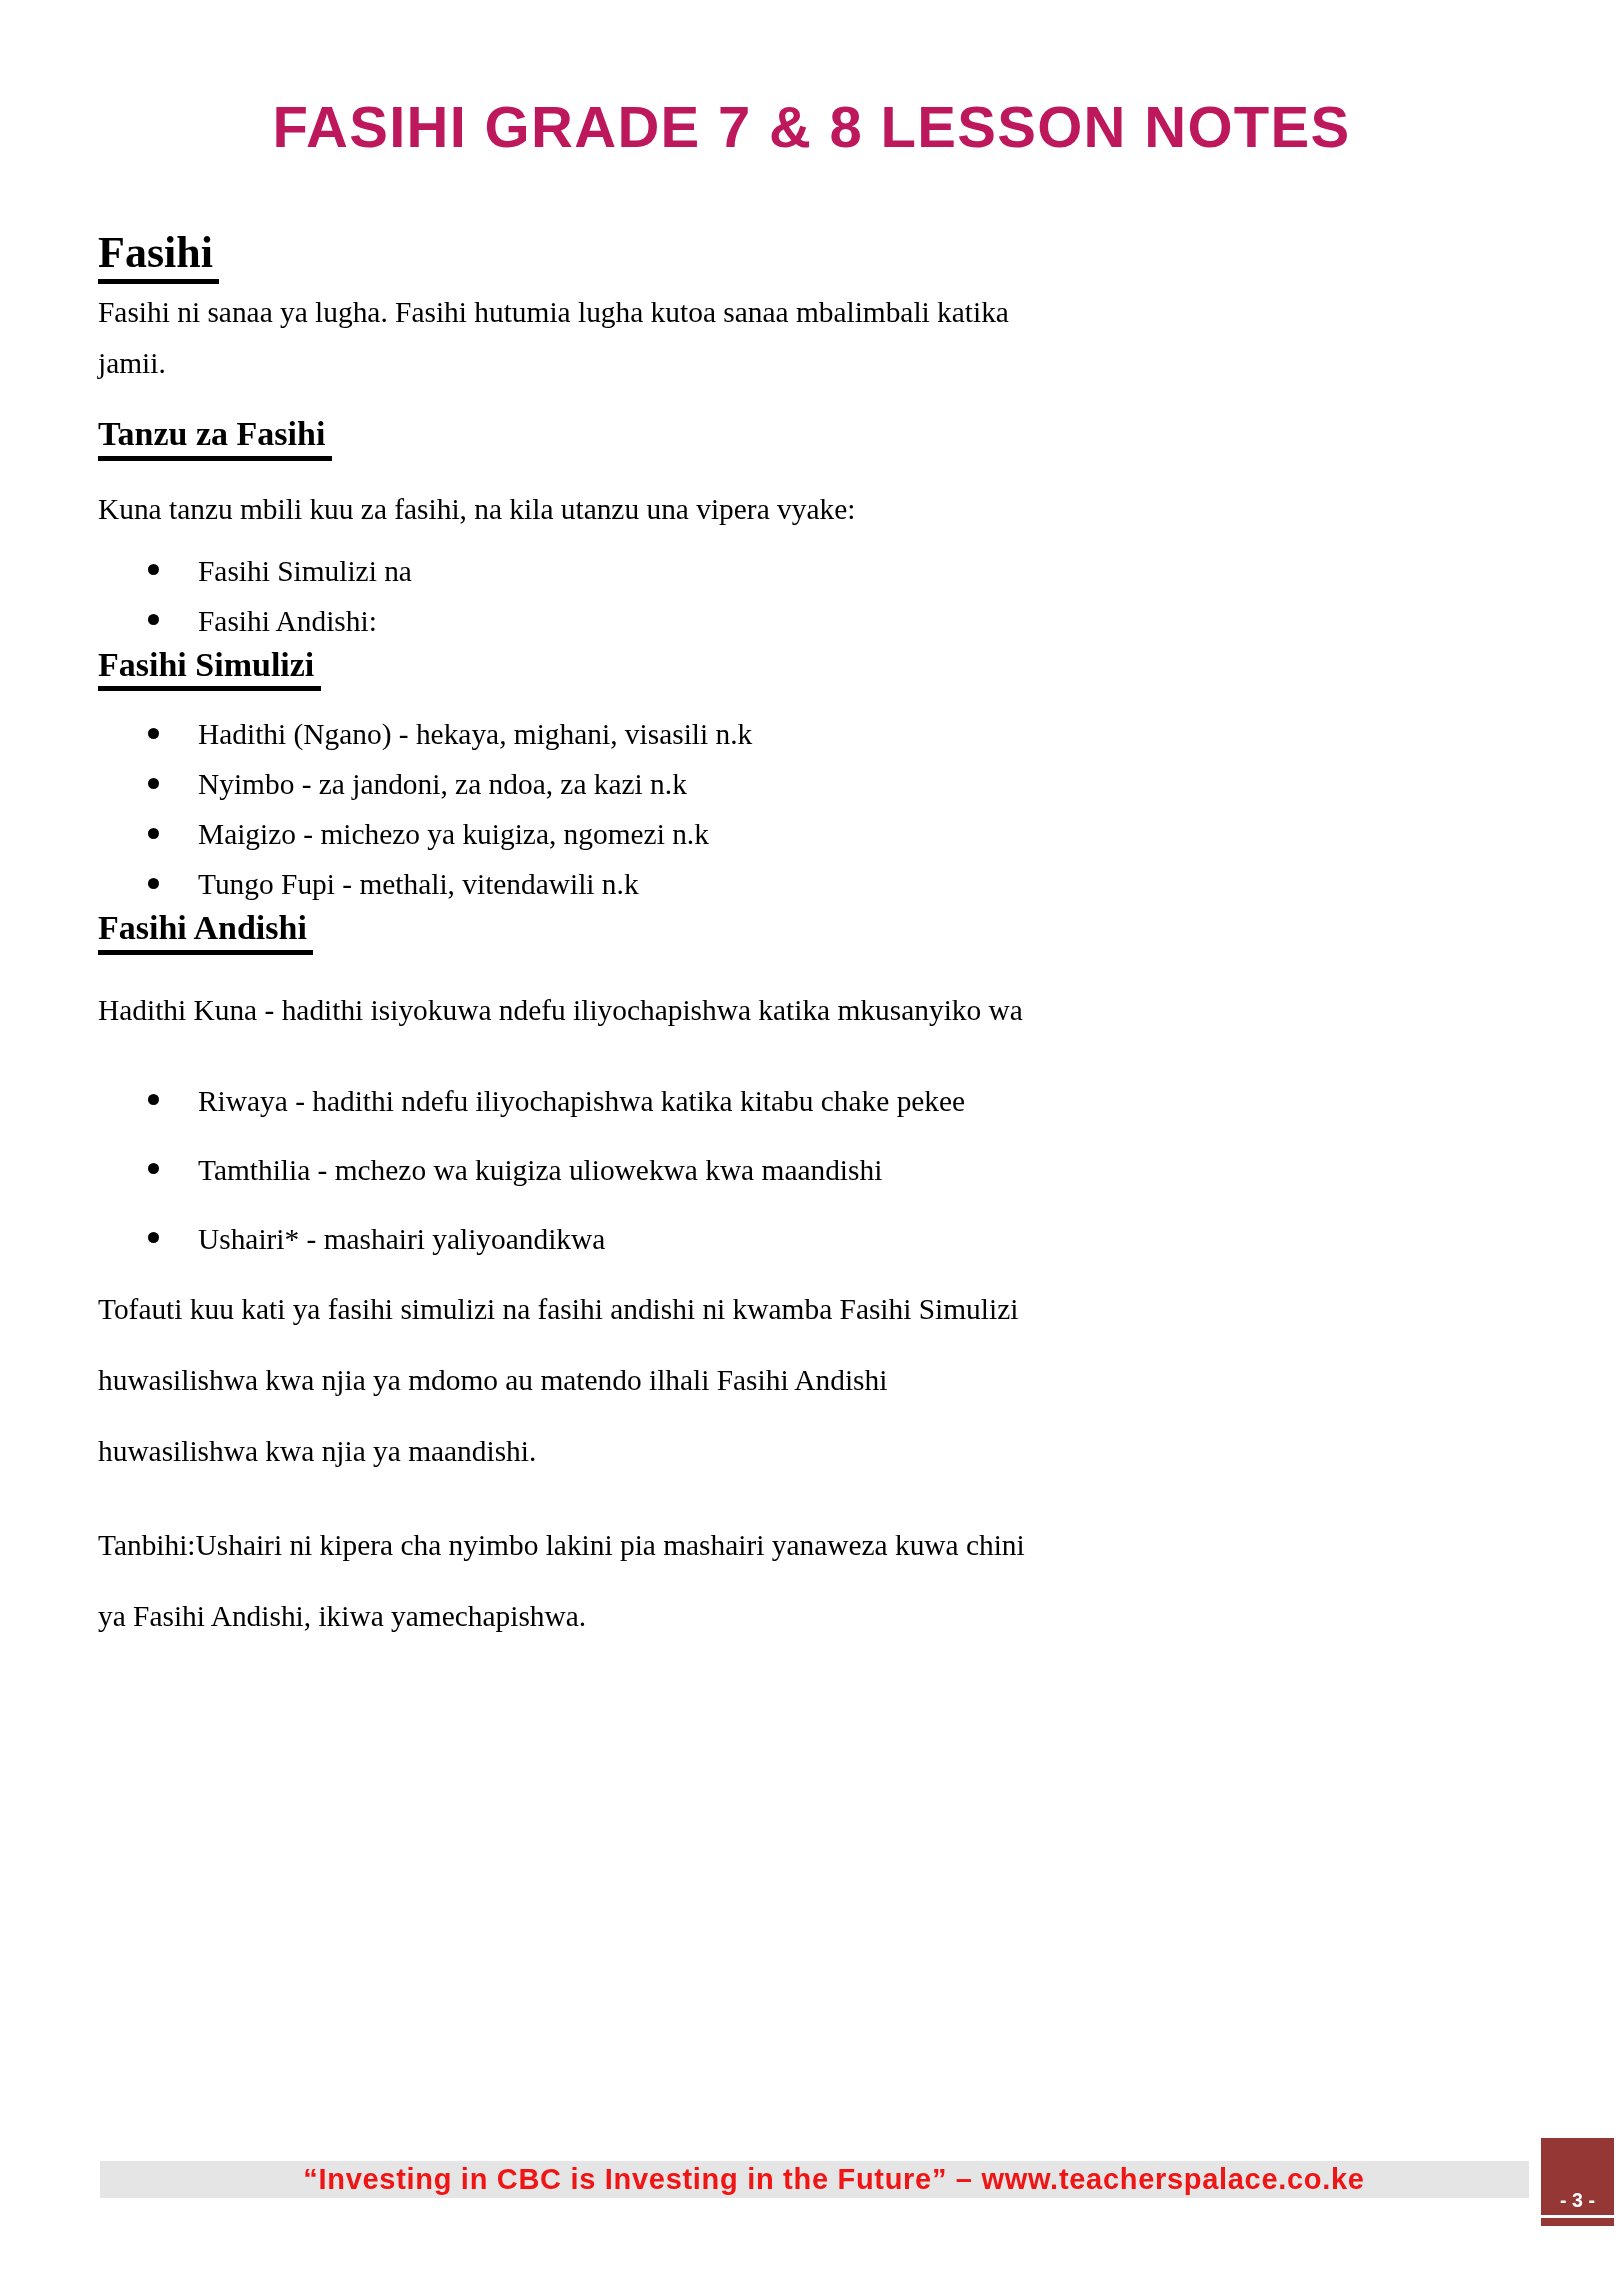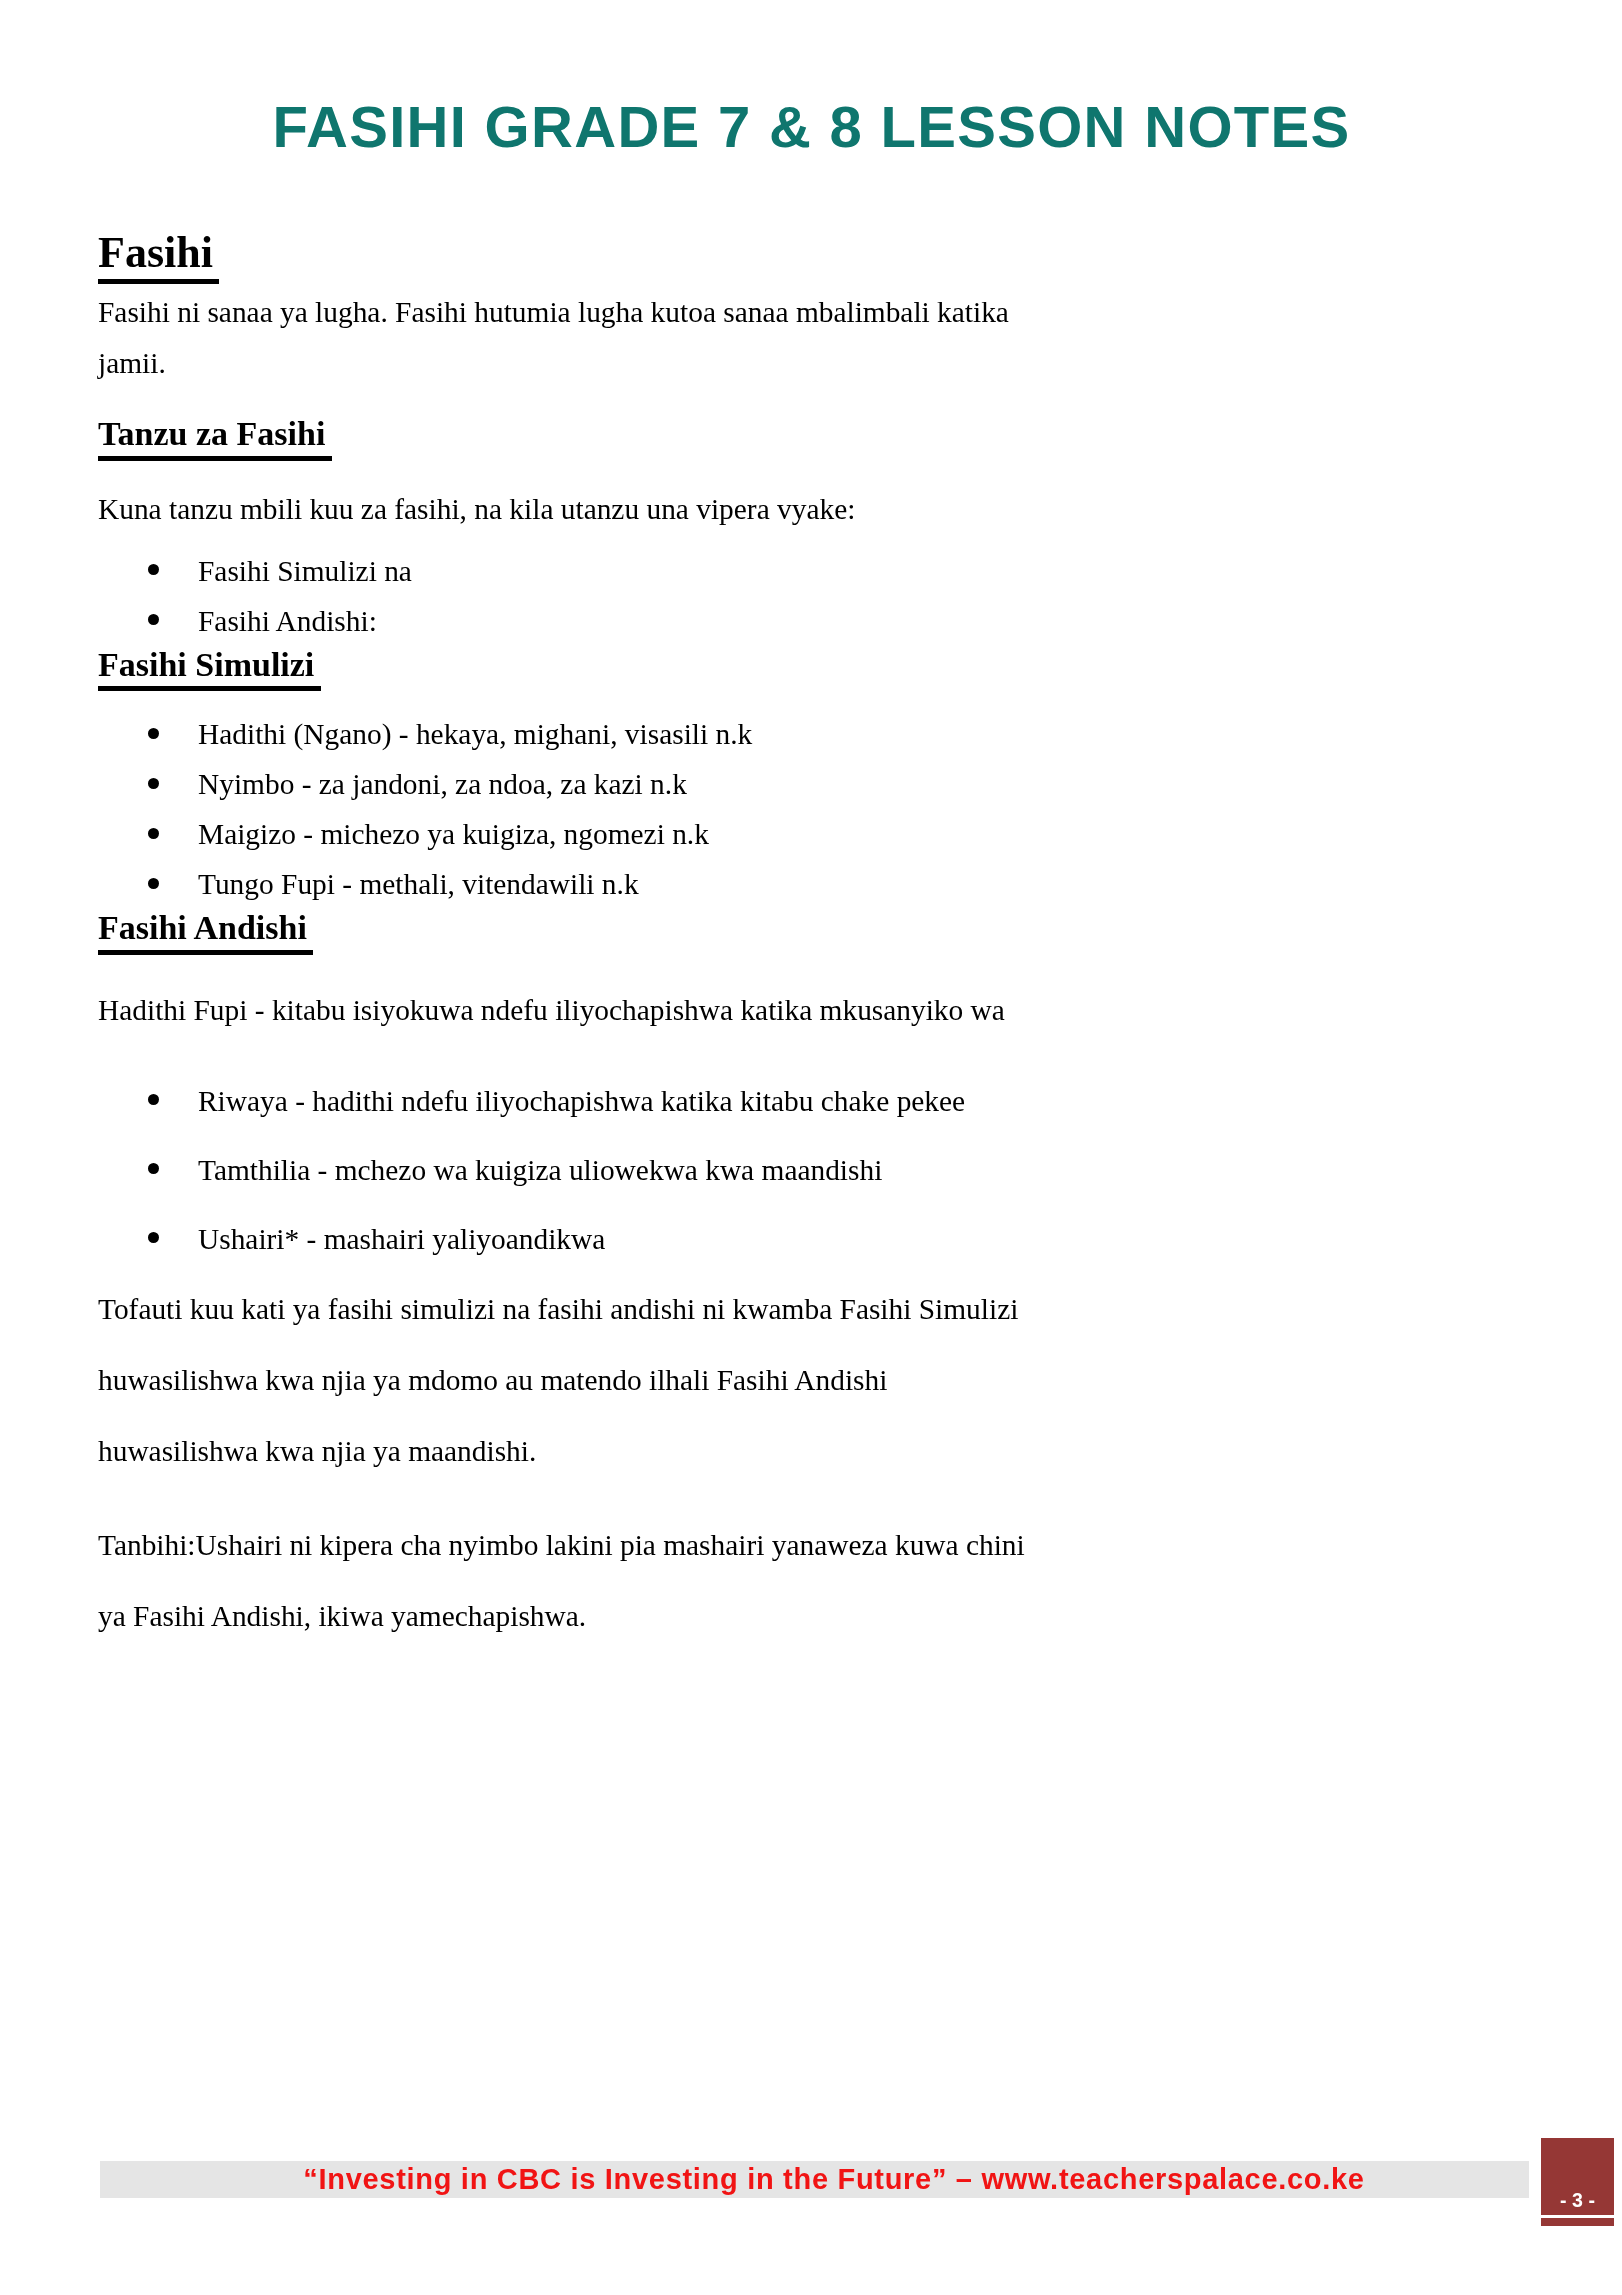--- a/index.html
+++ b/index.html
@@ -13,21 +13,21 @@
   }
   .doc-title{
     position:absolute;
     top:97px;left:0;right:0;
     text-align:center;
     font-family:"Liberation Sans", sans-serif;
     font-weight:700;
     font-size:58px;
     line-height:60px;
     letter-spacing:1.3px;
-    color:#0f766e;
+    color:#be185d;
   }
   .content{
     position:absolute;
     top:229px;left:98px;
     width:1430px;
   }
   .heading{
     font-weight:700;
     margin:0;
   }
@@ -145,21 +145,21 @@
     <ul class="blist tight ul-simulizi">
       <li><span class="dot"></span><span>Hadithi (Ngano) - hekaya, mighani, visasili n.k</span></li>
       <li><span class="dot"></span><span>Nyimbo - za jandoni, za ndoa, za kazi n.k</span></li>
       <li><span class="dot"></span><span>Maigizo - michezo ya kuigiza, ngomezi n.k</span></li>
       <li><span class="dot"></span><span>Tungo Fupi - methali, vitendawili n.k</span></li>
     </ul>
 
     <h2 class="heading heading-lg h-andishi"><span class="u">Fasihi Andishi</span></h2>
 
     <p class="para para-hadithi">
-      <span class="line">Hadithi Fupi - kitabu isiyokuwa ndefu iliyochapishwa katika mkusanyiko wa</span>
+      <span class="line">Hadithi Kuna - hadithi isiyokuwa ndefu iliyochapishwa katika mkusanyiko wa</span>
     </p>
 
     <ul class="blist wide ul-andishi">
       <li><span class="dot"></span><span>Riwaya - hadithi ndefu iliyochapishwa katika kitabu chake pekee</span></li>
       <li><span class="dot"></span><span>Tamthilia - mchezo wa kuigiza uliowekwa kwa maandishi</span></li>
       <li><span class="dot"></span><span>Ushairi* - mashairi yaliyoandikwa</span></li>
     </ul>
 
     <p class="para para-tofauti">
       <span class="line">Tofauti kuu kati ya fasihi simulizi na fasihi andishi ni kwamba Fasihi Simulizi</span>

